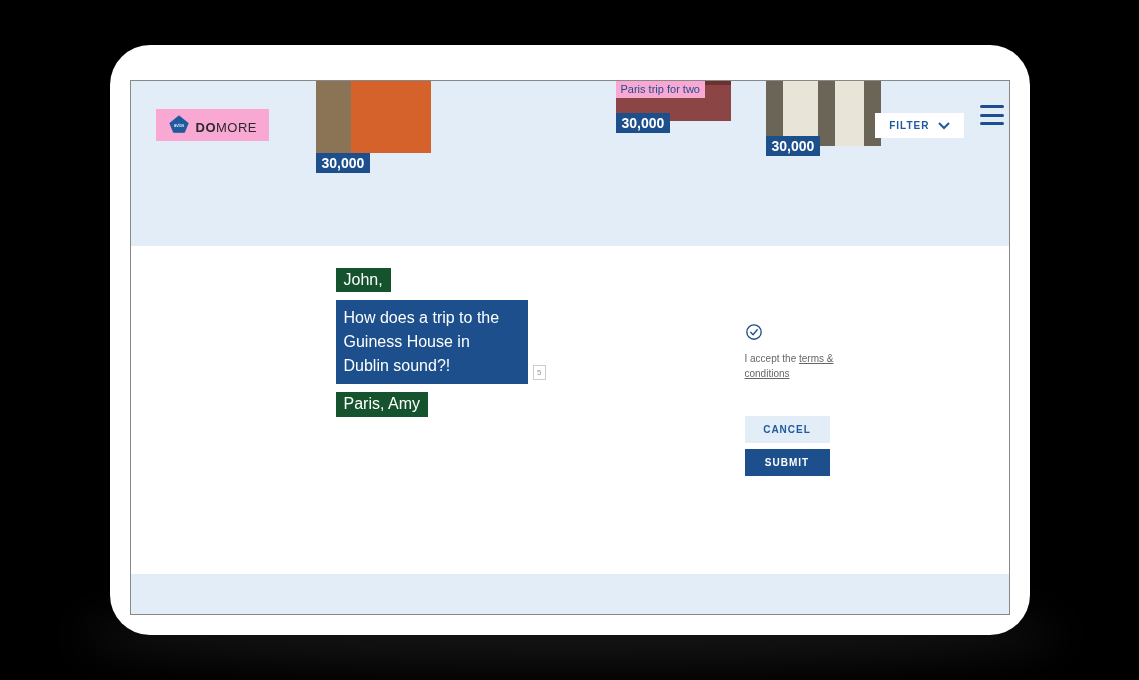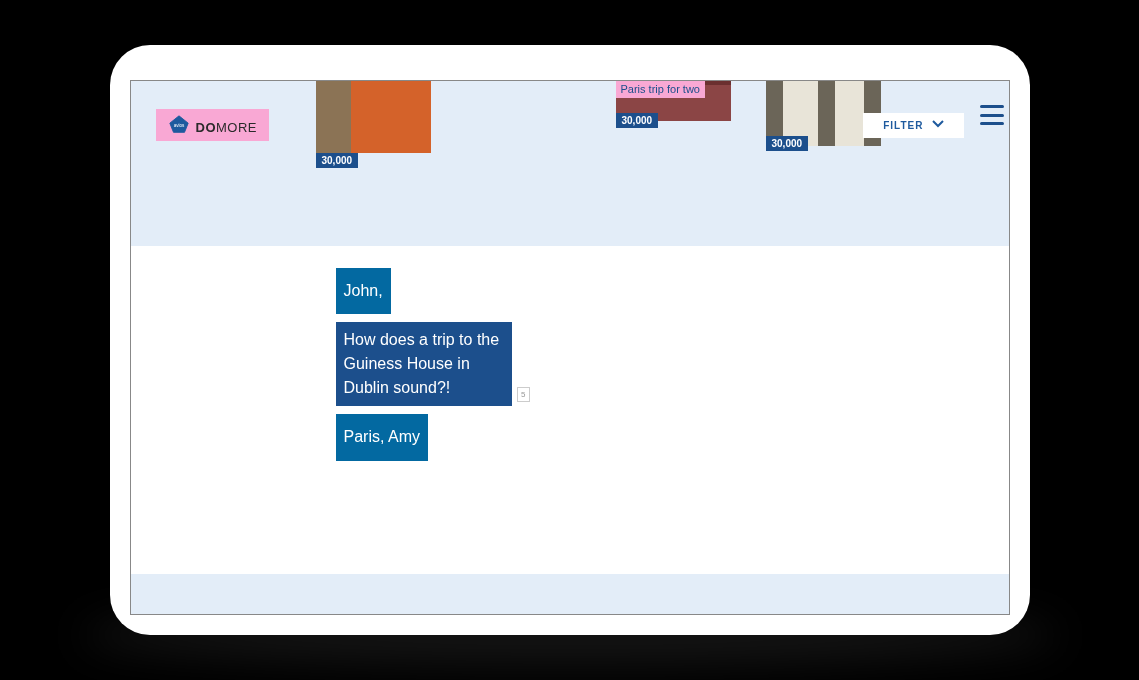--- a/index.html
+++ b/index.html
@@ -5,35 +5,35 @@
     * { margin: 0; padding: 0; box-sizing: border-box; }
     body { background: #000; font-family: -apple-system, BlinkMacSystemFont, 'Segoe UI', Arial, sans-serif; display: flex; justify-content: center; align-items: center; min-height: 680px; }
     .device-frame { background: #fff; border-radius: 40px; width: 920px; height: 590px; padding: 35px 20px 20px 20px; position: relative; box-shadow: 0 30px 60px rgba(0,0,0,0.5); }
     .device-shadow { position: absolute; bottom: -30px; left: -30px; right: -30px; height: 60px; background: rgba(255,255,255,0.08); border-radius: 50%; filter: blur(20px); }
     .screen { width: 100%; height: 100%; background: #e3edf8; border: 1px solid #888; overflow: hidden; position: relative; }
     .topbar { position: absolute; top: 0; left: 0; right: 0; height: 130px; background: #e3edf8; }
     .logo-box { position: absolute; top: 28px; left: 25px; background: #f9a8d4; padding: 5px 12px; display: flex; align-items: flex-end; gap: 6px; }
     .logo-badge { width: 22px; height: 22px; }
     .logo-text-bold { font-weight: 700; color: #2a2a2a; font-size: 13px; letter-spacing: 0.5px; }
     .logo-text-thin { font-weight: 300; color: #2a2a2a; font-size: 13px; letter-spacing: 0.5px; }
-    .filter-btn { position: absolute; top: 32px; right: 45px; background: #fff; padding: 7px 20px; display: flex; align-items: flex-start; gap: 8px; color: #1e5a9e; font-size: 10px; font-weight: 700; letter-spacing: 1px; z-index: 5; }
+    .filter-btn { position: absolute; top: 32px; right: 45px; background: #fff; padding: 7px 14px; display: flex; align-items: center; gap: 8px; color: #1e5a9e; font-size: 10px; font-weight: 700; letter-spacing: 1px; z-index: 5; }
     .hamburger { position: absolute; top: 24px; right: 5px; width: 24px; height: 20px; display: flex; flex-direction: column; justify-content: space-between; z-index: 5; }
     .hamburger span { display: block; height: 3px; background: #1c4f8c; border-radius: 2px; }
     .cards-row { position: absolute; top: 0; left: 185px; right: 0; display: flex; gap: 35px; height: 130px; }
     .card { position: relative; width: 115px; }
     .card-img { width: 100%; height: 72px; background: #888; position: relative; overflow: hidden; }
-    .card-price { position: absolute; background: #1c4f8c; color: #fff; font-size: 10px; font-weight: 700; padding: 2px 6px; left: 0; }
+    .card-price { position: absolute; background: #1c4f8c; color: #fff; font-size: 14px; font-weight: 700; padding: 2px 6px; left: 0; }
     .card-title-overlay { position: absolute; background: #f9a8d4; color: #1c4f8c; font-size: 11px; padding: 2px 5px; line-height: 1.2; }
     .main-area { position: absolute; top: 165px; left: 0; right: 0; bottom: 40px; background: #fff; padding: 22px 30px 0 205px; }
     .instruction { color: #666; font-size: 11px; margin-bottom: 18px; }
     .compose-row { display: flex; gap: 12px; align-items: flex-start; }
     .message-col { position: relative; width: 250px; }
-    .msg-block { display: inline-block; background: #0369a1; color: #fff; font-size: 16px; padding: 12px 8px; margin-bottom: 8px; font-weight: 300; line-height: 1.4; }
+    .msg-block { display: inline-block; background: #14532d; color: #fff; font-size: 16px; padding: 1px 8px; margin-bottom: 8px; font-weight: 300; line-height: 1.4; }
     .msg-body-wrapper { position: relative; display: inline-block; margin-bottom: 8px; }
-    .msg-body { background: #1c4f8c; color: #fff; font-size: 16px; padding: 6px 8px; font-weight: 300; line-height: 1.5; width: 176px; }
+    .msg-body { background: #1c4f8c; color: #fff; font-size: 16px; padding: 6px 8px; font-weight: 300; line-height: 1.5; width: 192px; }
     .char-count { position: absolute; right: -18px; bottom: 4px; background: #fff; border: 1px solid #ccc; color: #999; font-size: 8px; padding: 2px 3px; }
     .photo-col { position: relative; width: 180px; height: 185px; margin-left: -70px; z-index: -1; }
     .photo-img { width: 180px; height: 185px; background: linear-gradient(135deg, #8a7560 0%, #5a6478 40%, #b0a090 100%); position: relative; overflow: hidden; }
     .camera-icon { position: absolute; top: 10px; right: 6px; width: 26px; height: 18px; border: 2px solid #1c4f8c; border-radius: 3px; z-index: 3; }
     .camera-icon::before { content: ''; position: absolute; top: -6px; left: 5px; width: 10px; height: 5px; border: 2px solid #1c4f8c; border-bottom: none; border-radius: 2px 2px 0 0; }
     .actions-col { margin-left: 25px; display: flex; flex-direction: column; width: 90px; }
     .check-icon { width: 18px; height: 18px; margin-bottom: 10px; margin-top: 55px; }
     .terms-text { font-size: 10px; color: #666; line-height: 1.5; margin-bottom: 35px; }
     .terms-text a { color: #666; text-decoration: underline; }
     .btn { display: block; width: 85px; padding: 8px 0; text-align: center; font-size: 10px; font-weight: 700; letter-spacing: 1px; margin-bottom: 6px; border: none; cursor: pointer; }
@@ -122,20 +122,31 @@
               <div class="head">
                   <div class="hair"></div>
                   <div class="face"></div>
                 </div>
               <div class="body-shape"></div>
             </div>
           </div>
           <div class="camera-icon"></div>
         </div>
 
+        <div class="actions-col">
+          <svg class="check-icon" viewBox="0 0 20 20">
+            <circle cx="10" cy="10" r="8" fill="none" stroke="#1c4f8c" stroke-width="1.5"></circle>
+            <path d="M6 10 L9 13 L14 7" fill="none" stroke="#1c4f8c" stroke-width="1.5"></path>
+          </svg>
+          <p class="terms-text">
+            <span>I accept the </span><a href="#">terms &amp; conditions</a>
+          </p>
+          <button class="btn btn-cancel">CANCEL</button>
+          <button class="btn btn-submit">SUBMIT</button>
+        </div>
 
       </div>
     </div>
 
     <div class="footer-strip"></div>
 
   </div>
 </div>
 
 </body></html>

